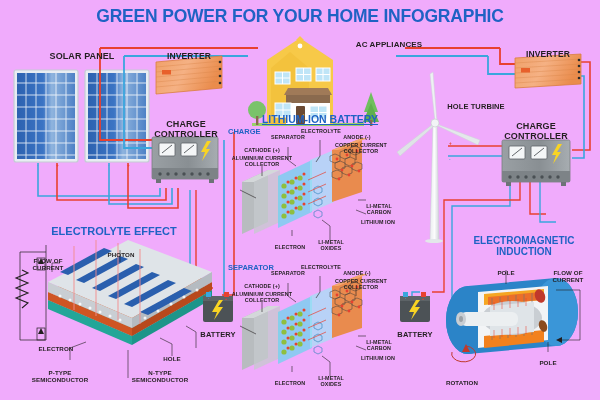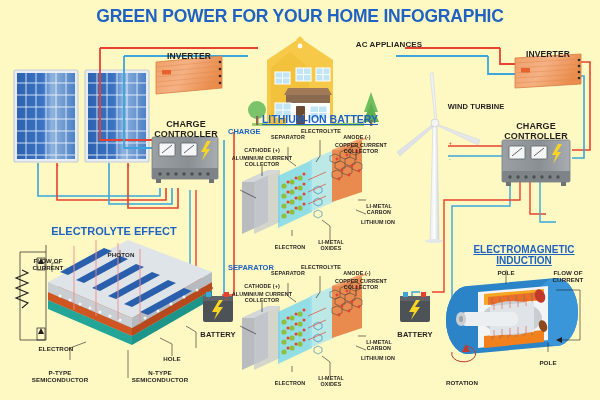--- a/index.html
+++ b/index.html
@@ -1,16 +1,16 @@
 <!DOCTYPE html>
 <html><head>
 <meta charset="utf-8">
 <style>
   html,body{margin:0;padding:0;background:#ffffff;}
-  #page{position:relative;width:600px;height:400px;background:#fef9c3;overflow:hidden;
+  #page{position:relative;width:600px;height:400px;background:#f0abfc;overflow:hidden;
         font-family:"Liberation Sans",sans-serif;}
   .lbl{position:absolute;font-weight:bold;color:#231f20;letter-spacing:.1px;
        text-align:center;line-height:1.08;white-space:pre-line;margin-top:8px;}
   .blue-hd{position:absolute;font-weight:bold;color:#1f62c4;text-align:center;
            line-height:1.08;white-space:pre-line;}
   svg{position:absolute;left:0;top:0;overflow:visible;}
 </style>
 </head>
 <body>
 
@@ -510,20 +510,21 @@
       <polygon points="466,344 470,352 462,352" fill="#c0392b"></polygon>
       <g stroke="#231f20" stroke-width="0.6" fill="none">
         <path d="M556,290 L580,290 L580,340 L562,340"></path>
       </g>
       <polygon points="562,337 556,340 562,343" fill="#231f20"></polygon>
       <path d="M506,270 L506,284" stroke="#231f20" stroke-width="0.6" fill="none"></path>
       <path d="M548,352 L548,342" stroke="#231f20" stroke-width="0.6" fill="none"></path>
     </g>
   </svg>
 
+  <div class="lbl" style="left:14px;top:44px;width:136px;font-size:9px;">SOLAR PANEL</div>
   <div class="lbl" style="left:156px;top:44px;width:66px;font-size:8.5px;">INVERTER</div>
   <div class="lbl" style="left:148px;top:112px;width:76px;font-size:9px;">CHARGE
 CONTROLLER</div>
   <div class="lbl" style="left:196px;top:323px;width:44px;font-size:7.5px;">BATTERY</div>
   <div class="blue-hd" style="left:14px;top:226px;width:200px;font-size:11px;">ELECTROLYTE  EFFECT</div>
 
   <div class="lbl" style="left:20px;top:250px;width:56px;font-size:6.2px;">FLOW OF
 CURRENT</div>
   <div class="lbl" style="left:100px;top:244px;width:42px;font-size:6.2px;">PHOTON</div>
   <div class="lbl" style="left:34px;top:338px;width:44px;font-size:6.2px;">ELECTRON</div>
@@ -561,26 +562,26 @@
 COLLECTOR</div>
   <div class="lbl" style="left:330px;top:271px;width:62px;font-size:5.4px;">COPPER CURRENT
 COLLECTOR</div>
   <div class="lbl" style="left:268px;top:373px;width:44px;font-size:5.4px;">ELECTRON</div>
   <div class="lbl" style="left:310px;top:368px;width:42px;font-size:5.4px;">LI-METAL
 OXIDES</div>
   <div class="lbl" style="left:358px;top:332px;width:42px;font-size:5.4px;">LI-METAL
 CARBON</div>
   <div class="lbl" style="left:356px;top:348px;width:44px;font-size:5.4px;">LITHIUM ION</div>
 
-  <div class="lbl" style="left:440px;top:95px;width:72px;font-size:7.5px;">WIND TURBINE</div>
+  <div class="lbl" style="left:440px;top:95px;width:72px;font-size:7.5px;">HOLE TURBINE</div>
   <div class="lbl" style="left:515px;top:42px;width:66px;font-size:8.5px;">INVERTER</div>
   <div class="lbl" style="left:498px;top:114px;width:76px;font-size:9px;">CHARGE
 CONTROLLER</div>
   <div class="lbl" style="left:393px;top:323px;width:44px;font-size:7.5px;">BATTERY</div>
-  <div class="blue-hd" style="left:452px;top:245px;width:144px;font-size:10px;text-decoration:underline;">ELECTROMAGNETIC
+  <div class="blue-hd" style="left:452px;top:236px;width:144px;font-size:10px;">ELECTROMAGNETIC
 INDUCTION</div>
   <div class="lbl" style="left:486px;top:262px;width:40px;font-size:6.2px;">POLE</div>
   <div class="lbl" style="left:528px;top:352px;width:40px;font-size:6.2px;">POLE</div>
   <div class="lbl" style="left:540px;top:262px;width:56px;font-size:6.2px;">FLOW OF
 CURRENT</div>
   <div class="lbl" style="left:434px;top:372px;width:56px;font-size:6.2px;">ROTATION</div>
 
 </div>
 
 </body></html>

